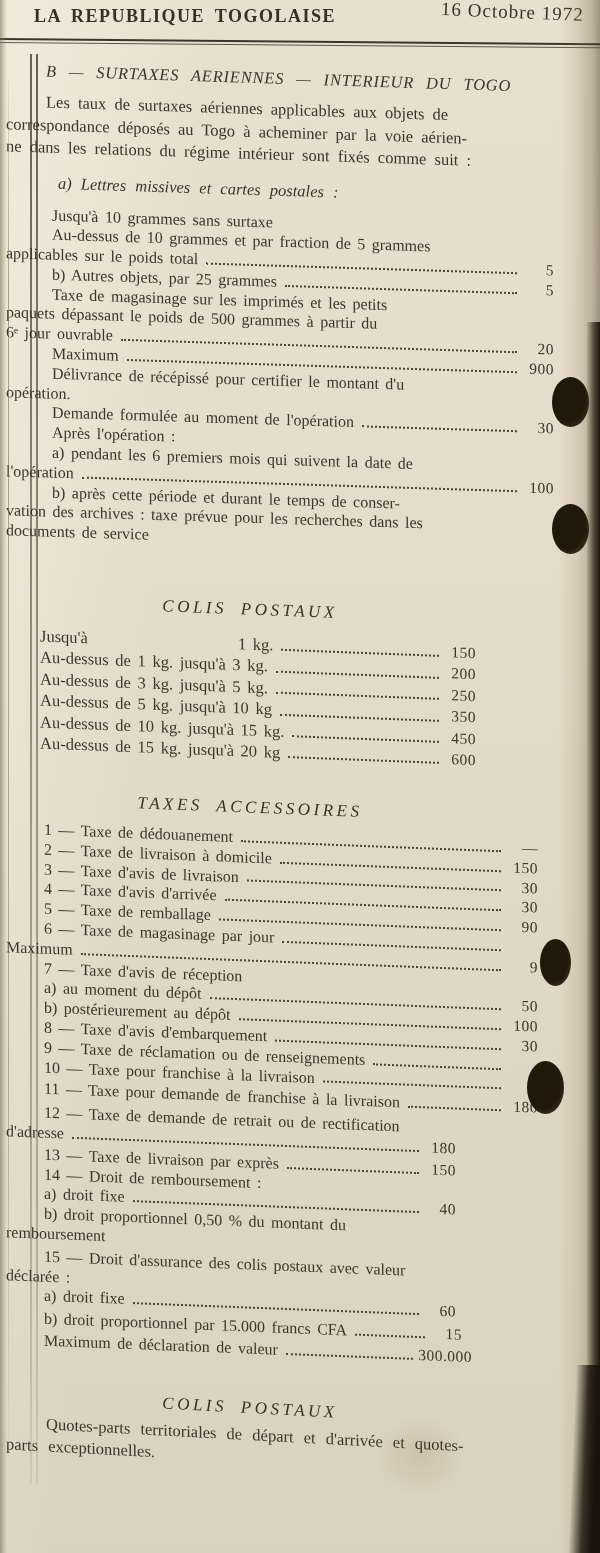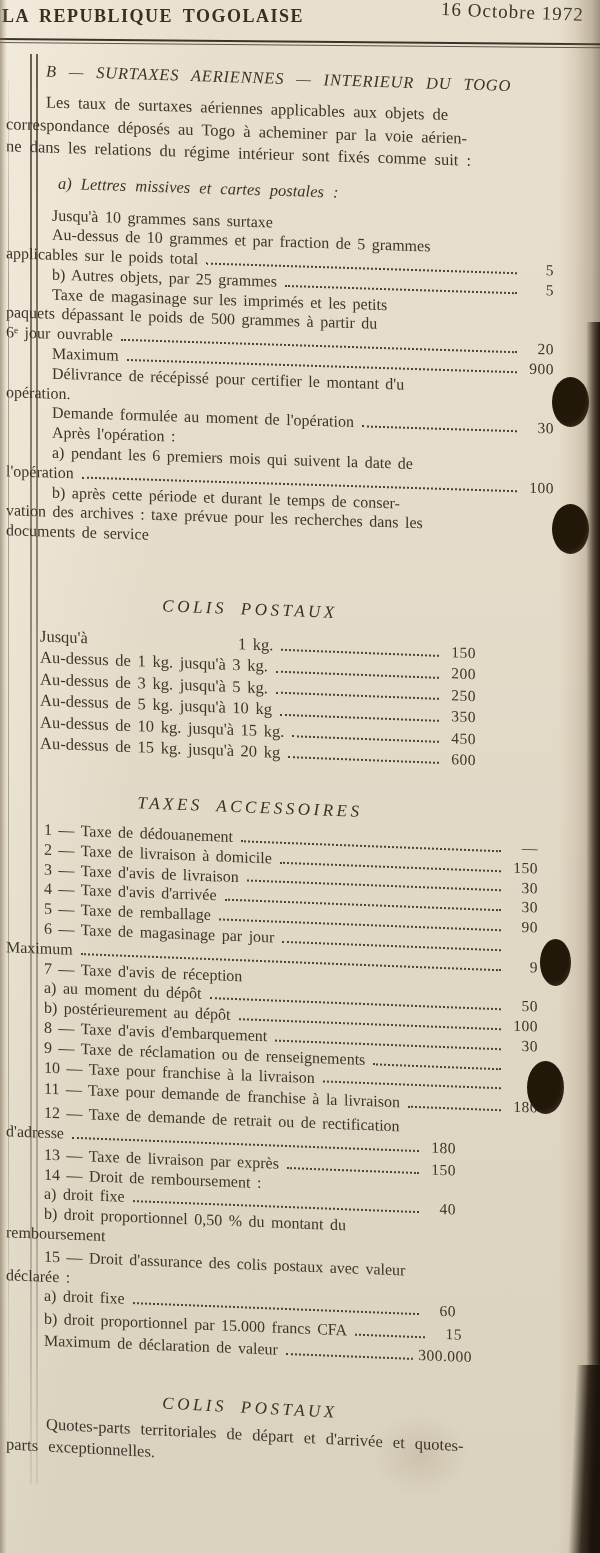--- a/index.html
+++ b/index.html
@@ -27,21 +27,21 @@
     background:linear-gradient(90deg,rgba(35,26,16,0) 0%,rgba(35,26,16,0.85) 40%,#1b130b 75%);}
   .hole{position:absolute;border-radius:50%;z-index:6;
     background:radial-gradient(ellipse at 42% 42%, #221809 58%, #35281a 74%, rgba(95,75,52,0.45) 87%, rgba(95,75,52,0) 93%);}
   .hole-a{left:552px;top:377px;width:37px;height:50px;}
   .hole-b{left:552px;top:504px;width:37px;height:50px;}
   .hole-c{left:540px;top:939px;width:31px;height:47px;}
   .hole-d{left:527px;top:1061px;width:37px;height:53px;}
   
   #hdr{position:absolute;top:0;left:0;width:600px;z-index:2;}
   .masthead{position:absolute;left:2px;top:6px;font-size:18px;font-weight:bold;
-    letter-spacing:1.5px;word-spacing:4px;color:#37302... ;color:#37302 4;}
+    letter-spacing:1.5px;word-spacing:4px;color:#37302... ;color:#37302 4;padding-left:32px;}
   .masthead{color:#373024;}
   .issue-date{position:absolute;right:16px;top:1px;font-size:19px;letter-spacing:1px;
     transform:rotate(2.4deg);color:#3a332a;}
   .hrule{position:absolute;left:0;top:38px;width:600px;height:2px;
     border-top:2px solid #3c342a;border-bottom:1px solid rgba(60,52,42,0.8);
     transform:skewY(0.5deg);transform-origin:0 0;}
   
   #content{position:absolute;top:50px;left:0;width:600px;z-index:2;}
   section{transform-origin:0 0;}
   .sk1{transform:skewY(1.8deg);}

